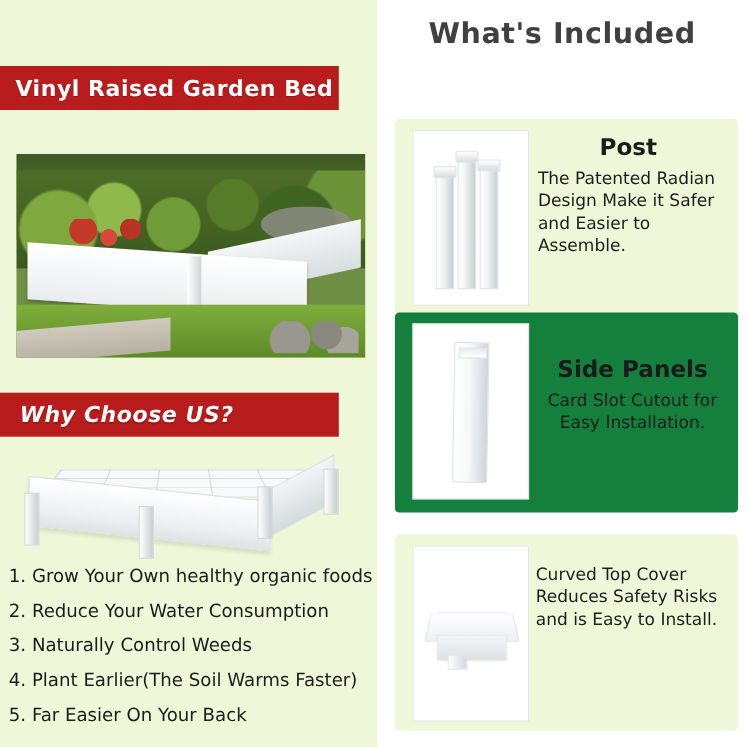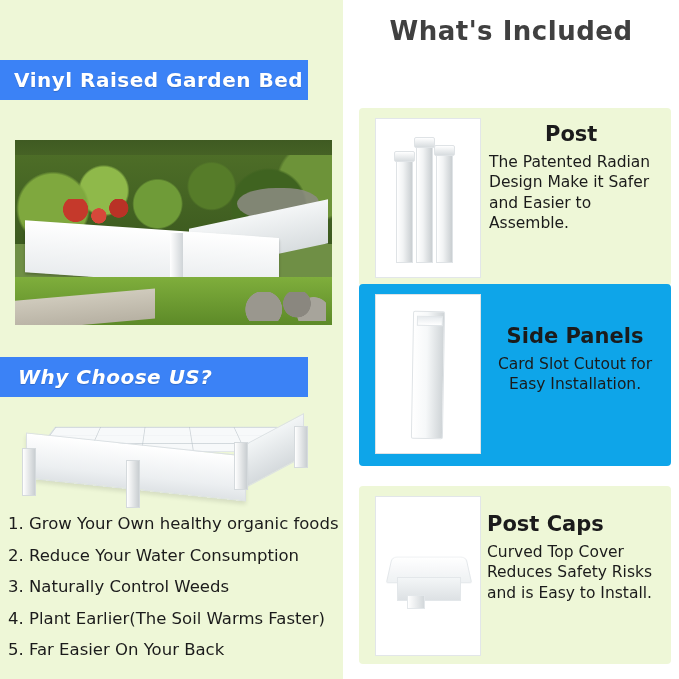--- a/index.html
+++ b/index.html
@@ -32,21 +32,21 @@
   #left-inner {
     position: absolute;
     left: 0;
     top: 0;
     width: 343px;
     height: 679px;
   }
 
   .green-band {
     position: absolute;
-    background: #3b82f6;
+    background: #b91c1c;
     display: flex;
     align-items: center;
   }
   .green-band span {
     color: #ffffff;
     font-weight: bold;
     letter-spacing: 0.5px;
     text-shadow: 0 1px 1px rgba(0,0,0,0.18);
   }
 
@@ -231,21 +231,21 @@
   }
 
   .card {
     position: absolute;
     left: 16px;
     width: 312px;
     background: #eef7d7;
     border-radius: 4px;
   }
   #card-post { top: 108px; height: 178px; }
-  #card-side { top: 284px; height: 182px; background: #0ea5e9; }
+  #card-side { top: 284px; height: 182px; background: #15803d; }
   #card-caps { top: 486px; height: 178px; }
 
   .card .thumb {
     position: absolute;
     left: 16px;
     top: 10px;
     width: 104px;
     height: 158px;
     background: #ffffff;
     border: 1px solid #e2e6e9;
@@ -420,19 +420,18 @@
 
     <div class="card" id="card-caps">
       <div class="thumb">
         <div class="cap-art">
           <div class="top"></div>
           <div class="skirt"></div>
           <div class="stem"></div>
         </div>
       </div>
       <div class="txt">
-        <div class="h">Post Caps</div>
         <div class="p">Curved Top Cover Reduces Safety Risks and is Easy to Install.</div>
       </div>
     </div>
 
   </div>
 </div>
 
 </body></html>

